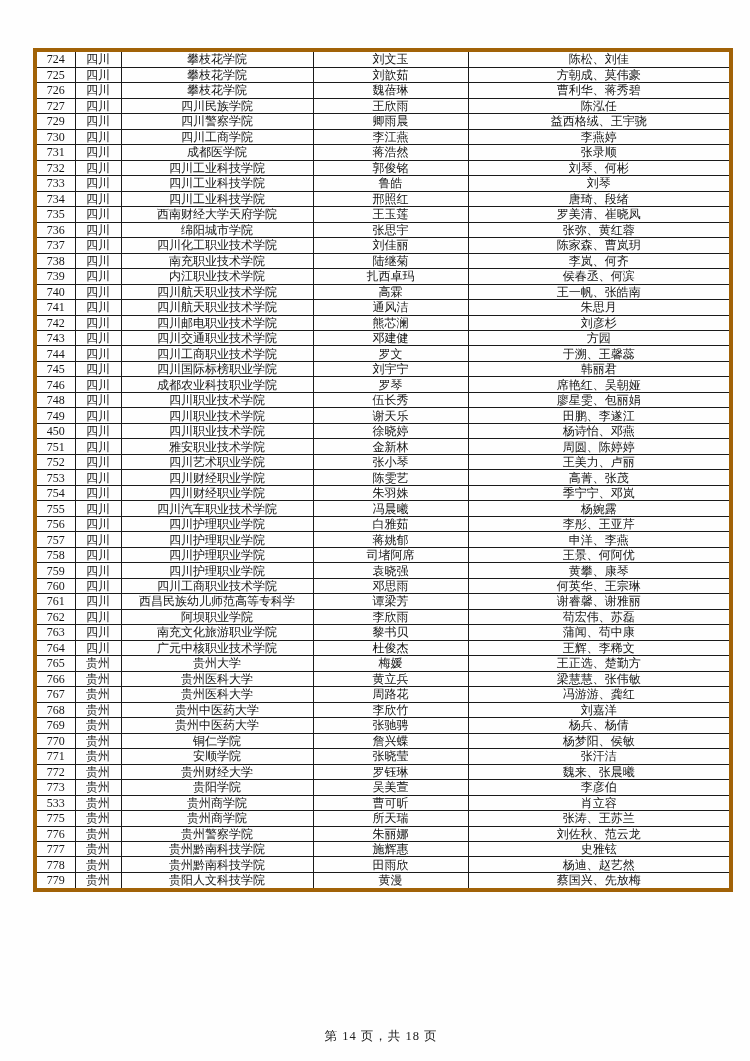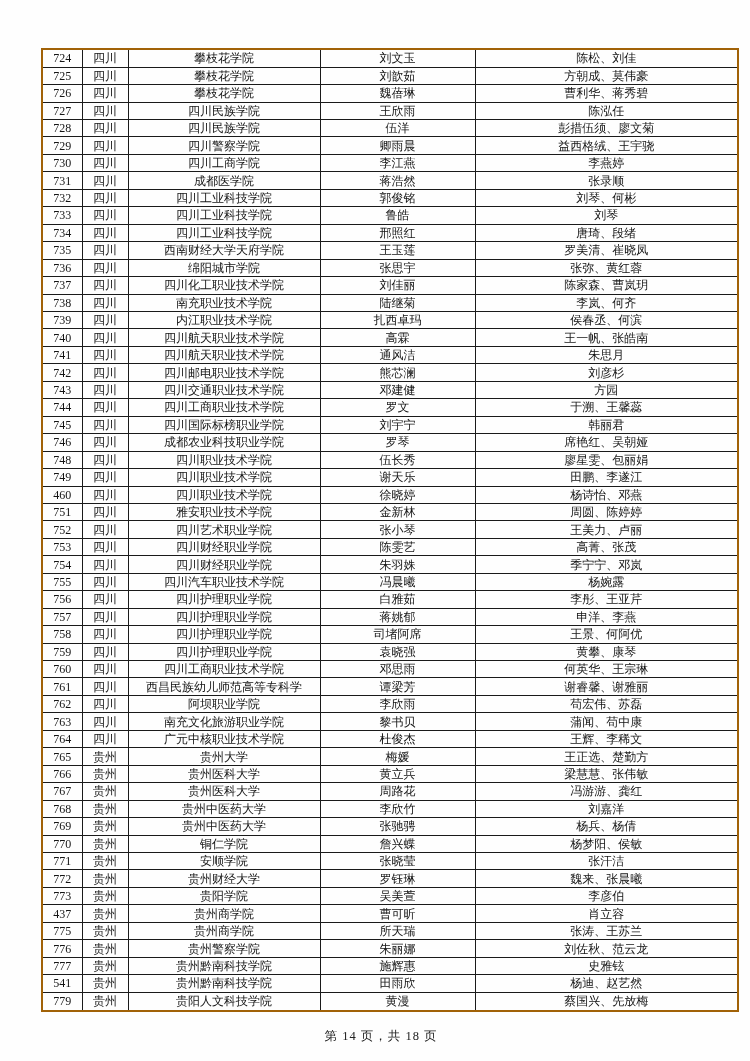--- a/index.html
+++ b/index.html
@@ -14,27 +14,27 @@
     font-family: "Liberation Serif", "DejaVu Serif", serif;
     color: #1a1a1a;
   }
   .page {
     position: absolute;
     inset: 0;
     background: #fefefe;
   }
   table.results {
     position: absolute;
-    left: 41px;
+    left: 33px;
     top: 48px;
     width: 696px;
-    height: 964px;
+    height: 844px;
     border-collapse: collapse;
     table-layout: fixed;
-    border: 2px solid #a16207;
+    border: 4px solid #a16207;
   }
   table.results td {
     border: 1px solid #1a1a1a;
     text-align: center;
     vertical-align: middle;
     font-size: 12px;
     line-height: 1;
     padding: 0 1px;
     white-space: nowrap;
     overflow: hidden;
@@ -88,27 +88,20 @@
           <td class="col-partners">曹利华、蒋秀碧</td>
         </tr>
         <tr>
           <td class="col-no">727</td>
           <td class="col-province">四川</td>
           <td class="col-school">四川民族学院</td>
           <td class="col-name">王欣雨</td>
           <td class="col-partners">陈泓任</td>
         </tr>
         <tr>
-          <td class="col-no">728</td>
-          <td class="col-province">四川</td>
-          <td class="col-school">四川民族学院</td>
-          <td class="col-name">伍洋</td>
-          <td class="col-partners">彭措伍须、廖文菊</td>
-        </tr>
-        <tr>
           <td class="col-no">729</td>
           <td class="col-province">四川</td>
           <td class="col-school">四川警察学院</td>
           <td class="col-name">卿雨晨</td>
           <td class="col-partners">益西格绒、王宇骁</td>
         </tr>
         <tr>
           <td class="col-no">730</td>
           <td class="col-province">四川</td>
           <td class="col-school">四川工商学院</td>
@@ -235,21 +228,21 @@
           <td class="col-partners">廖星雯、包丽娟</td>
         </tr>
         <tr>
           <td class="col-no">749</td>
           <td class="col-province">四川</td>
           <td class="col-school">四川职业技术学院</td>
           <td class="col-name">谢天乐</td>
           <td class="col-partners">田鹏、李遂江</td>
         </tr>
         <tr>
-          <td class="col-no">460</td>
+          <td class="col-no">450</td>
           <td class="col-province">四川</td>
           <td class="col-school">四川职业技术学院</td>
           <td class="col-name">徐晓婷</td>
           <td class="col-partners">杨诗怡、邓燕</td>
         </tr>
         <tr>
           <td class="col-no">751</td>
           <td class="col-province">四川</td>
           <td class="col-school">雅安职业技术学院</td>
           <td class="col-name">金新林</td>
@@ -403,21 +396,21 @@
           <td class="col-partners">魏来、张晨曦</td>
         </tr>
         <tr>
           <td class="col-no">773</td>
           <td class="col-province">贵州</td>
           <td class="col-school">贵阳学院</td>
           <td class="col-name">吴美萱</td>
           <td class="col-partners">李彦伯</td>
         </tr>
         <tr>
-          <td class="col-no">437</td>
+          <td class="col-no">533</td>
           <td class="col-province">贵州</td>
           <td class="col-school">贵州商学院</td>
           <td class="col-name">曹可昕</td>
           <td class="col-partners">肖立容</td>
         </tr>
         <tr>
           <td class="col-no">775</td>
           <td class="col-province">贵州</td>
           <td class="col-school">贵州商学院</td>
           <td class="col-name">所天瑞</td>
@@ -431,21 +424,21 @@
           <td class="col-partners">刘佐秋、范云龙</td>
         </tr>
         <tr>
           <td class="col-no">777</td>
           <td class="col-province">贵州</td>
           <td class="col-school">贵州黔南科技学院</td>
           <td class="col-name">施辉惠</td>
           <td class="col-partners">史雅铉</td>
         </tr>
         <tr>
-          <td class="col-no">541</td>
+          <td class="col-no">778</td>
           <td class="col-province">贵州</td>
           <td class="col-school">贵州黔南科技学院</td>
           <td class="col-name">田雨欣</td>
           <td class="col-partners">杨迪、赵艺然</td>
         </tr>
         <tr>
           <td class="col-no">779</td>
           <td class="col-province">贵州</td>
           <td class="col-school">贵阳人文科技学院</td>
           <td class="col-name">黄漫</td>

